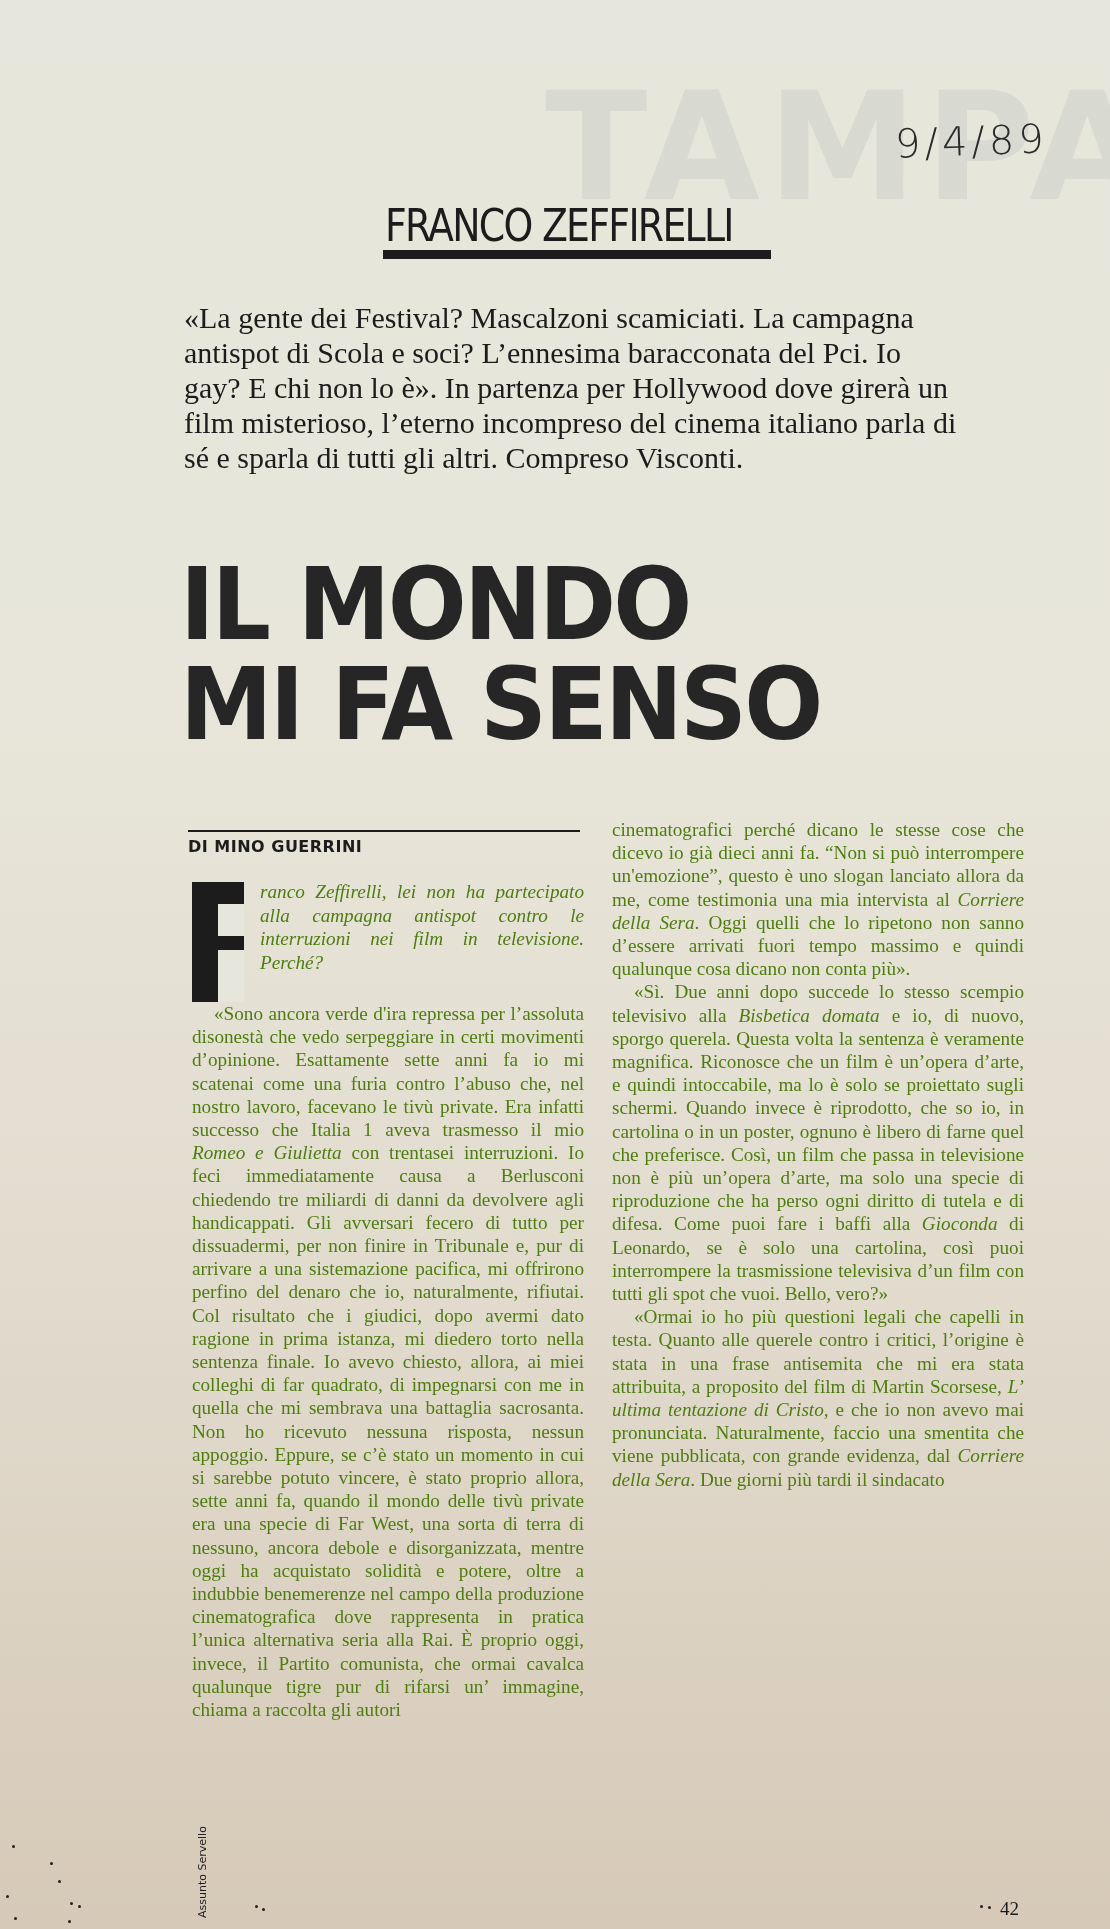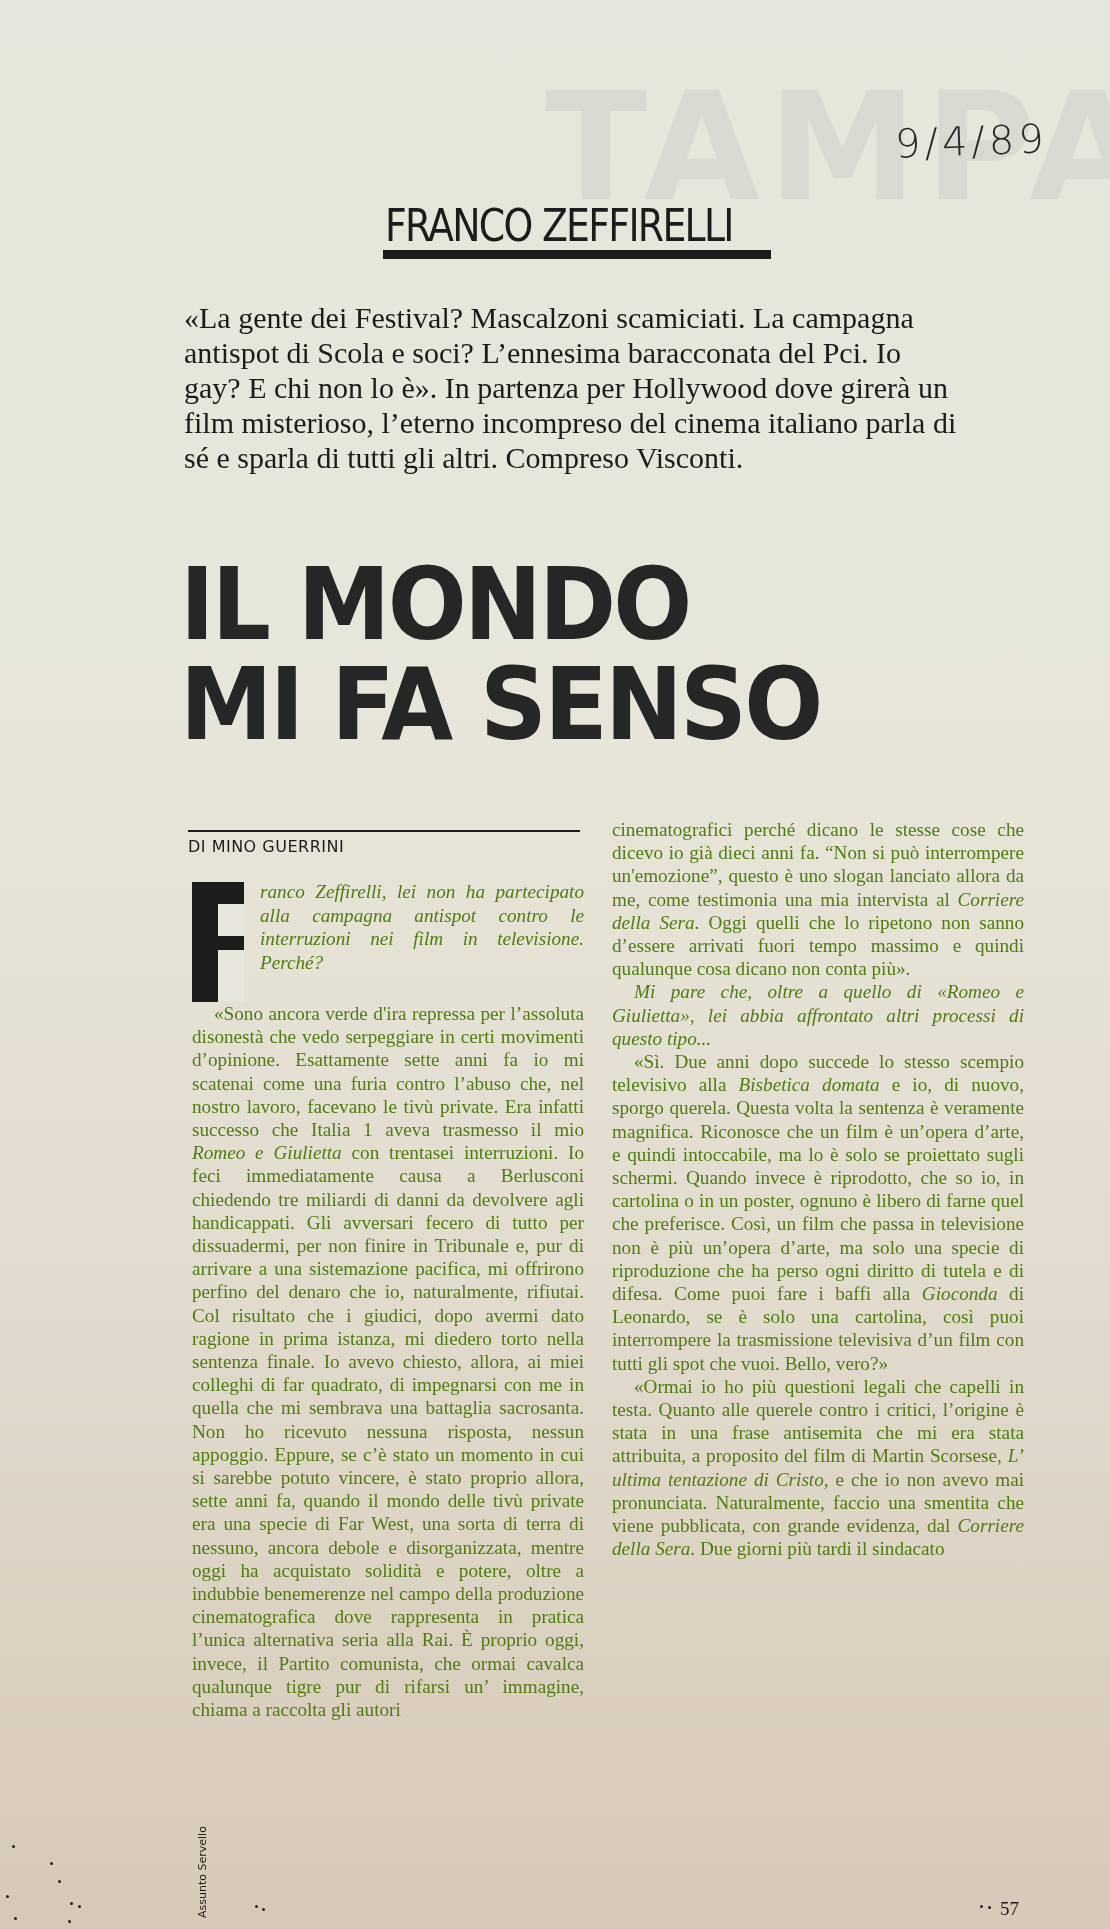--- a/index.html
+++ b/index.html
@@ -65,21 +65,21 @@
     color: #262626; transform: scaleX(0.93); transform-origin: left top;
   }
 
   
   .byline-rule {
     position: absolute; left: 188px; top: 830px; width: 392px; height: 1.5px;
     background: #1c1c1c;
   }
   .byline {
     position: absolute; left: 188px; top: 837px;
-    font-family: "DejaVu Sans", sans-serif; font-weight: normal;
+    font-family: "DejaVu Sans", sans-serif; font-weight: bold;
     font-size: 16px; letter-spacing: 0.5px; color: #1c1c1c;
   }
 
   
   .col {
     position: absolute; font-size: 19.2px; line-height: 23.2px;
     text-align: justify; color: #4d7c0f;
   }
   .col p { text-indent: 22px; }
   .col p.noindent { text-indent: 0; }
@@ -145,27 +145,26 @@
   <div class="col col-left">
     <div class="dropcap-block">
       <div class="dropcap"></div>
       <div class="dropcap-q">ranco Zeffirelli, lei non ha partecipato alla campagna antispot contro le interruzioni nei film in televisione. Perché?</div>
     </div>
     <p><span>«Sono ancora verde d'ira repressa per l’assoluta disonestà che vedo serpeggiare in certi movimenti d’opinione. Esattamente sette anni fa io mi scatenai come una furia contro l’abuso che, nel nostro lavoro, facevano le tivù private. Era infatti successo che Italia 1 aveva trasmesso il mio </span><span class="q">Romeo e Giulietta</span><span> con trentasei interruzioni. Io feci immediatamente causa a Berlusconi chiedendo tre miliardi di danni da devolvere agli handicappati. Gli avversari fecero di tutto per dissuadermi, per non finire in Tribunale e, pur di arrivare a una sistemazione pacifica, mi offrirono perfino del denaro che io, naturalmente, rifiutai. Col risultato che i giudici, dopo avermi dato ragione in prima istanza, mi diedero torto nella sentenza finale. Io avevo chiesto, allora, ai miei colleghi di far quadrato, di impegnarsi con me in quella che mi sembrava una battaglia sacrosanta. Non ho ricevuto nessuna risposta, nessun appoggio. Eppure, se c’è stato un momento in cui si sarebbe potuto vincere, è stato proprio allora, sette anni fa, quando il mondo delle tivù private era una specie di Far West, una sorta di terra di nessuno, ancora debole e disorganizzata, mentre oggi ha acquistato solidità e potere, oltre a indubbie benemerenze nel campo della produzione cinematografica dove rappresenta in pratica l’unica alternativa seria alla Rai. È proprio oggi, invece, il Partito comunista, che ormai cavalca qualunque tigre pur di rifarsi un’ immagine, chiama a raccolta gli autori</span></p>
   </div>
 
   <div class="col col-right">
     <p class="noindent"><span>cinematografici perché dicano le stesse cose che dicevo io già dieci anni fa. “Non si può interrompere un'emozione”, questo è uno slogan lanciato allora da me, come testimonia una mia intervista al </span><span class="q">Corriere della Sera</span><span>. Oggi quelli che lo ripetono non sanno d’essere arrivati fuori tempo massimo e quindi qualunque cosa dicano non conta più».</span></p>
-    <p class="q">Mi pare che, oltre a quello di «Romeo e Giulietta», lei abbia affrontato altri processi di questo tipo...</p>
     <p><span>«Sì. Due anni dopo succede lo stesso scempio televisivo alla </span><span class="q">Bisbetica domata</span><span> e io, di nuovo, sporgo querela. Questa volta la sentenza è veramente magnifica. Riconosce che un film è un’opera d’arte, e quindi intoccabile, ma lo è solo se proiettato sugli schermi. Quando invece è riprodotto, che so io, in cartolina o in un poster, ognuno è libero di farne quel che preferisce. Così, un film che passa in televisione non è più un’opera d’arte, ma solo una specie di riproduzione che ha perso ogni diritto di tutela e di difesa. Come puoi fare i baffi alla </span><span class="q">Gioconda</span><span> di Leonardo, se è solo una cartolina, così puoi interrompere la trasmissione televisiva d’un film con tutti gli spot che vuoi. Bello, vero?»</span></p>
     <p><span>«Ormai io ho più questioni legali che capelli in testa. Quanto alle querele contro i critici, l’origine è stata in una frase antisemita che mi era stata attribuita, a proposito del film di Martin Scorsese, </span><span class="q">L’ ultima tentazione di Cristo,</span><span> e che io non avevo mai pronunciata. Naturalmente, faccio una smentita che viene pubblicata, con grande evidenza, dal </span><span class="q">Corriere della Sera</span><span>. Due giorni più tardi il sindacato</span></p>
   </div>
 
   <div class="credit">Assunto Servello</div>
-  <div class="page-number">57</div>
+  <div class="page-number">42</div>
 
   <div class="specks">
     <span class="speck" style="left:12px;top:1845px"></span>
     <span class="speck" style="left:50px;top:1862px"></span>
     <span class="speck" style="left:58px;top:1880px"></span>
     <span class="speck" style="left:6px;top:1895px"></span>
     <span class="speck" style="left:14px;top:1917px"></span>
     <span class="speck" style="left:70px;top:1902px"></span>
     <span class="speck" style="left:78px;top:1905px"></span>
     <span class="speck" style="left:68px;top:1920px"></span>

